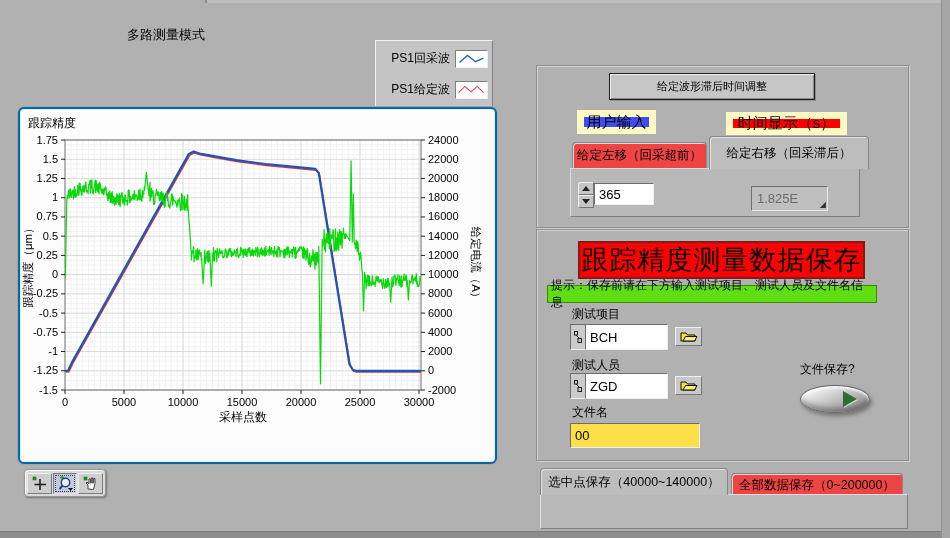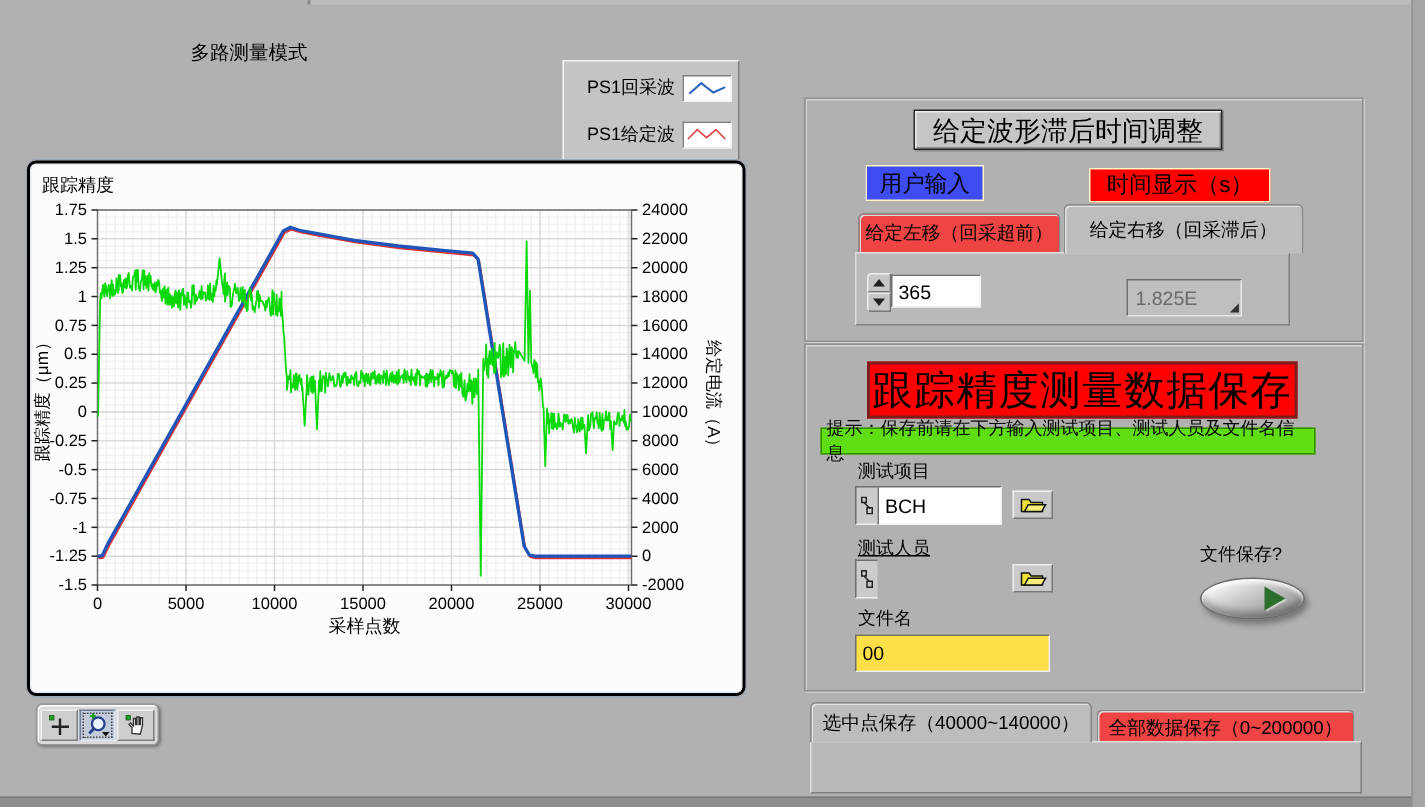--- a/index.html
+++ b/index.html
@@ -13,39 +13,39 @@
   .top-seam{left:205px;top:0;width:745px;height:3px;background:#bdbdbd;border-left:2px solid #8a8a8a;}
   
   .legend{left:375px;top:40px;width:118px;height:68px;background:#c4c4c4;
           border:1px solid;border-color:#f2f2f2 #7e7e7e #7e7e7e #f2f2f2;
           display:flex;flex-direction:column;justify-content:space-around;padding:2px 4px;box-sizing:border-box;}
   .legend-row{display:flex;align-items:center;justify-content:flex-end;gap:5px;height:20px;}
   .legend-sample{width:33px;height:18px;background:#fff;border:1px solid;
                  border-color:#7e7e7e #f0f0f0 #f0f0f0 #7e7e7e;box-sizing:border-box;}
   
   .chart-widget{left:18px;top:107px;width:479px;height:357px;background:#fcfcfc;
-                border:2px solid #000000;border-radius:6px;box-shadow:0 0 0 1px #9fa9b4, inset 0 0 0 1px #e3ecf5;
+                border:2px solid #0369a1;border-radius:6px;box-shadow:0 0 0 1px #9fa9b4, inset 0 0 0 1px #e3ecf5;
                 box-sizing:border-box;}
   .chart-title{position:absolute;left:8px;top:6px;font-size:12px;}
   
   .palette{left:24px;top:469px;width:82px;height:28px;background:#dadada;border:1px solid #979797;
            border-radius:4px;box-shadow:inset 1px 1px 0 #ffffff,1px 1px 2px rgba(0,0,0,.35);
            display:flex;align-items:center;gap:1px;padding:2px;box-sizing:border-box;}
   .pal-btn{width:25px;height:21px;background:#cecece;border:1px solid;
            border-color:#efefef #7d7d7d #7d7d7d #efefef;display:flex;align-items:center;justify-content:center;box-sizing:border-box;}
   .pal-btn.sel{background:#c2cbda;border-color:#6e7e96 #dfe6f2 #dfe6f2 #6e7e96;outline:1px dotted #444;outline-offset:-3px;}
   
   .panel{background:#b1b1b1;border:1px solid #8f8f8f;
          box-shadow:inset 1px 1px 0 rgba(255,255,255,.45), 1px 1px 0 rgba(255,255,255,.4);}
   .panel1{left:536px;top:65px;width:371px;height:161px;}
   .panel2{left:536px;top:229px;width:371px;height:230px;}
   .title-btn{left:609px;top:73px;width:206px;height:27px;background:#c6c6c6;color:#000;
              border:1px solid #222;box-shadow:inset 1px 1px 0 #eee,inset -1px -1px 0 #888,1px 1px 0 #8e8e8e;
-             font-size:18px;display:flex;align-items:center;justify-content:center;box-sizing:border-box;}
-  .tag{display:flex;align-items:center;justify-content:center;border:1px solid #fef9c3;box-sizing:border-box;font-size:15px;}
+             font-size:11px;display:flex;align-items:center;justify-content:center;box-sizing:border-box;}
+  .tag{display:flex;align-items:center;justify-content:center;border:7px solid #fef9c3;box-sizing:border-box;font-size:15px;}
   .tag-user{left:577px;top:110px;width:79px;height:24px;}
   .tag-time{left:726px;top:112px;width:121px;height:23px;}
   .banner-red{left:578px;top:241px;width:287px;height:38px;display:flex;align-items:center;justify-content:center;
               font-size:27px;letter-spacing:1px;border:2px solid #7f1d1d;box-sizing:border-box;}
   .banner-green{left:547px;top:285px;width:330px;height:18px;display:flex;align-items:center;
                 font-size:12px;padding:0 3px;border:1px solid #3a8a00;box-sizing:border-box;}
   
   .tab{position:absolute;background:#ef4444;border:1px solid #878787;border-bottom:none;
        border-radius:4px 4px 0 0;box-shadow:inset 1px 1px 0 #d9d9d9;
        display:flex;align-items:center;justify-content:center;font-size:12.5px;box-sizing:border-box;}
@@ -377,29 +377,30 @@
   </div>
   <input class="str-input" type="text" value="BCH" style="">
 </div>
 <div class="browse-btn" style="left:675px;top:327px;">
   <svg width="18" height="13" viewBox="0 0 18 13">
     <path d="M1,11 V3 h5 l1.5,2 H15 v6 z" fill="#efe33a" stroke="#111" stroke-width="1"></path>
     <path d="M3,11 L5.5,6.5 H17 L14.5,11 z" fill="#f7ef7a" stroke="#111" stroke-width="1"></path>
   </svg>
 </div>
 
-<div class="field-label" style="left:572px;top:357px;text-decoration:underline;">测试人员</div>
+<div class="field-label" style="left:572px;top:357px;">测试人员</div>
 <div class="field-row" style="left:570px;top:373px;">
   <div class="glyph-box">
     <svg width="8" height="12" viewBox="0 0 8 12">
         <rect x="0.5" y="0.5" width="3" height="3.5" fill="none" stroke="#222"></rect>
         <rect x="4" y="7.5" width="3.5" height="4" fill="none" stroke="#222"></rect>
         <line x1="2" y1="4" x2="6" y2="8" stroke="#222"></line>
       </svg>
   </div>
+  <input class="str-input" type="text" value="ZGD" style="">
 </div>
 <div class="browse-btn" style="left:675px;top:376px;">
   <svg width="18" height="13" viewBox="0 0 18 13">
     <path d="M1,11 V3 h5 l1.5,2 H15 v6 z" fill="#efe33a" stroke="#111" stroke-width="1"></path>
     <path d="M3,11 L5.5,6.5 H17 L14.5,11 z" fill="#f7ef7a" stroke="#111" stroke-width="1"></path>
   </svg>
 </div>
 
 <div class="field-label" style="left:572px;top:404px;">文件名</div>
 <input class="file-input" type="text" value="00" style="">

